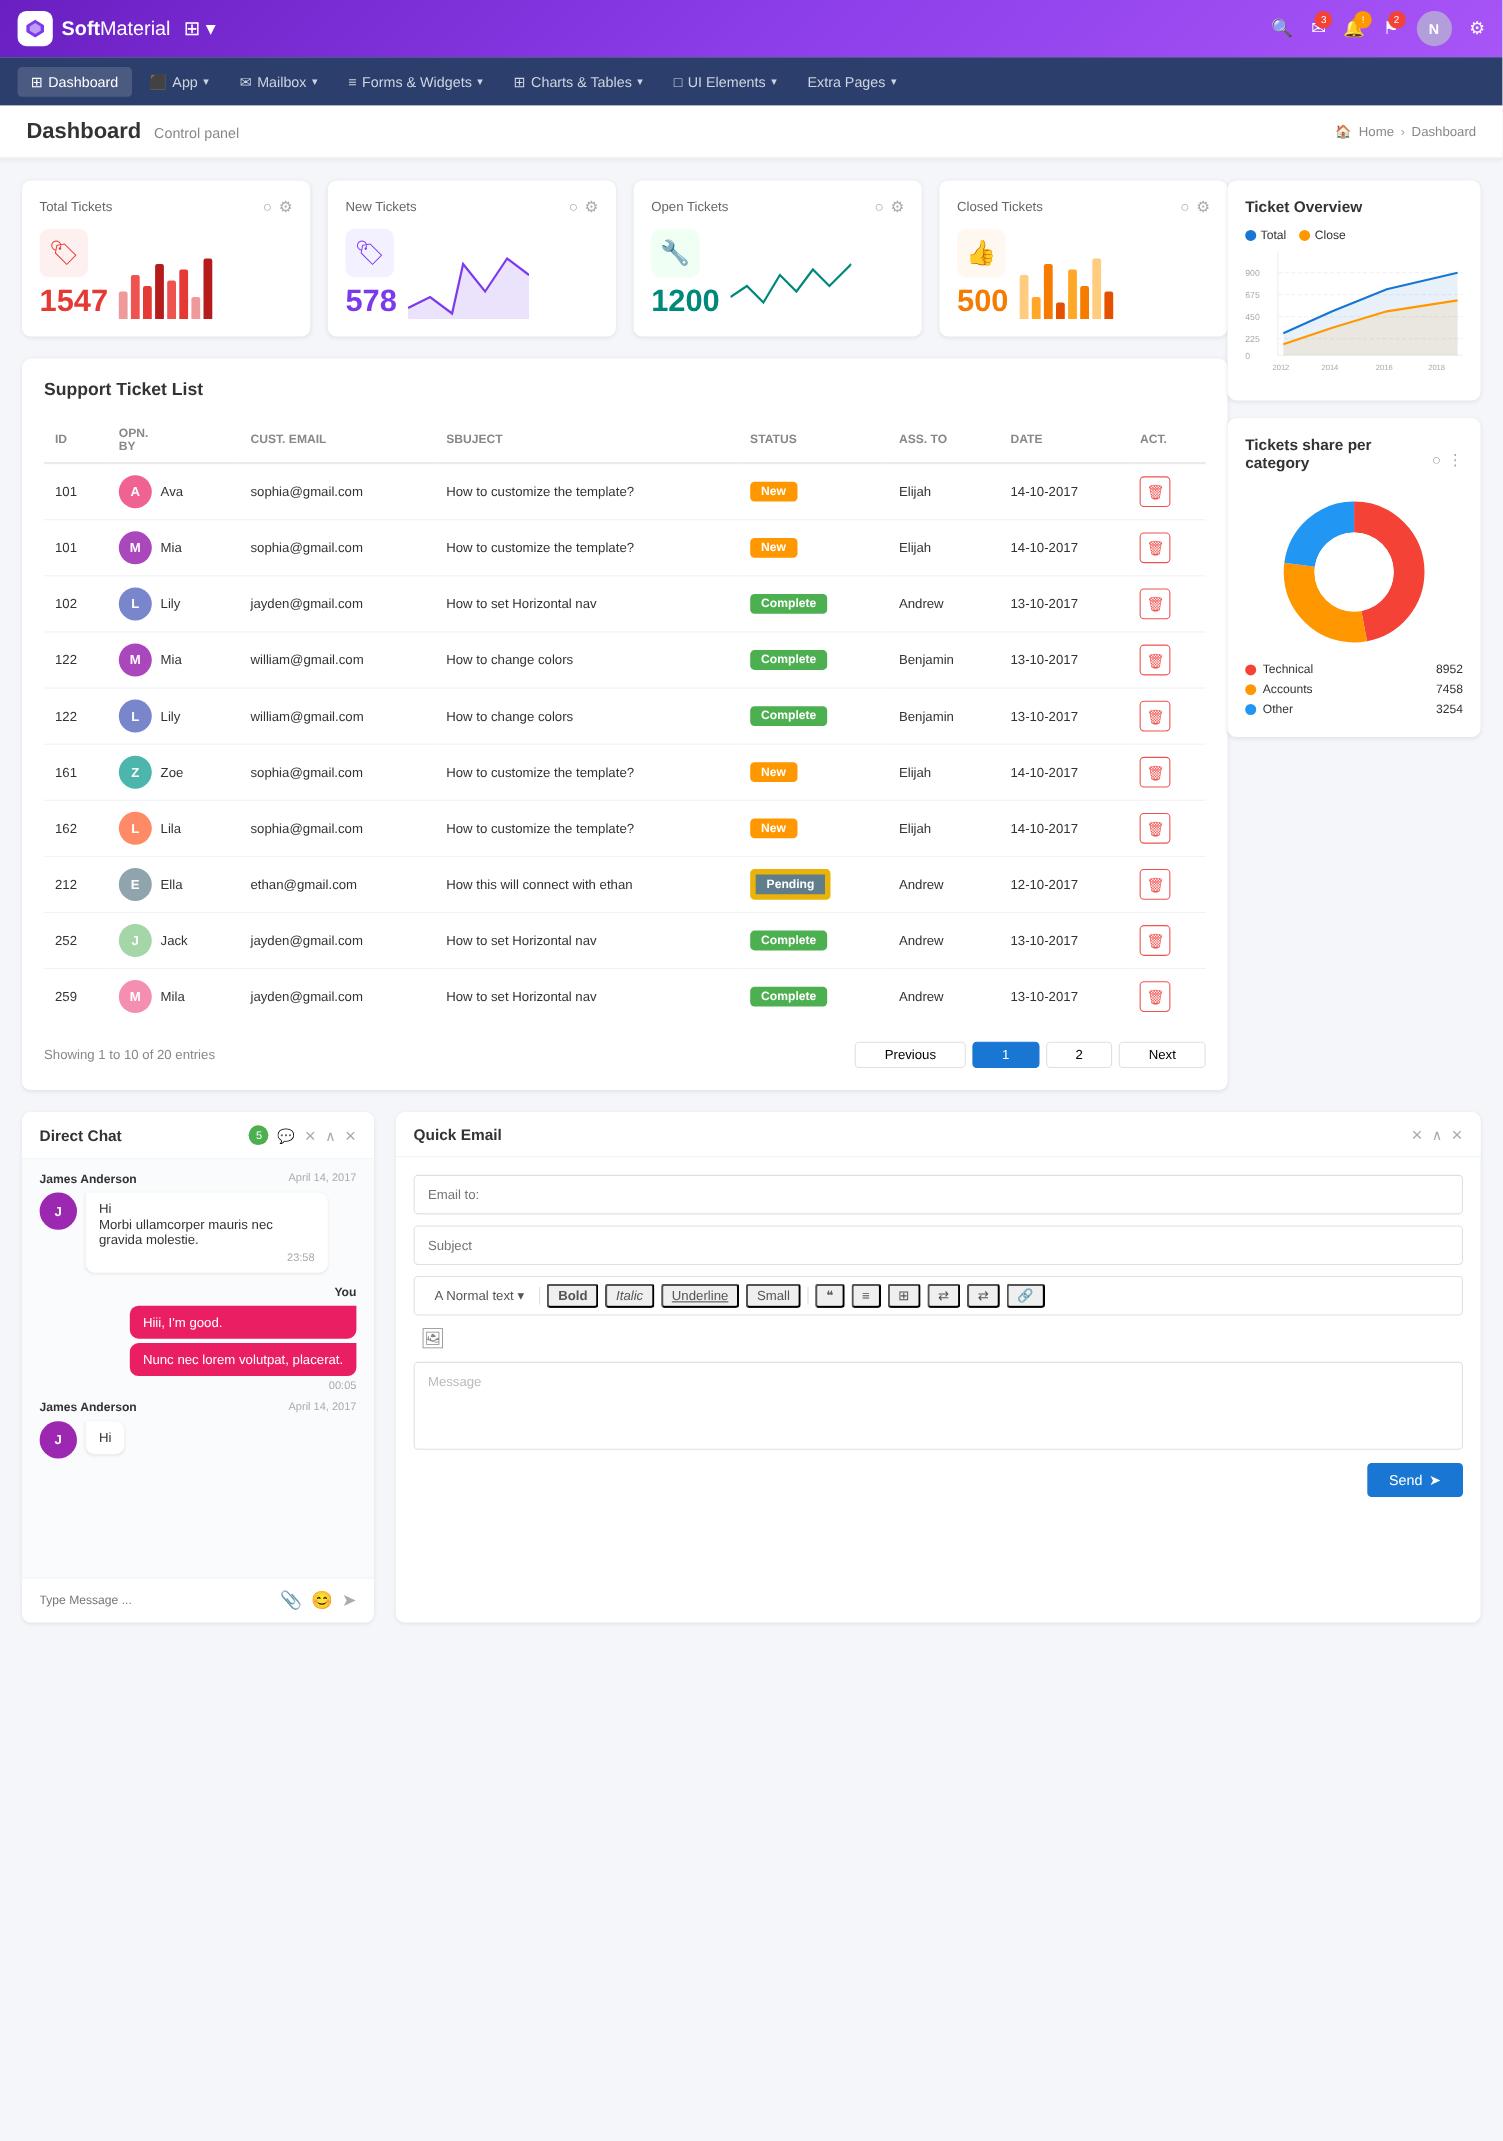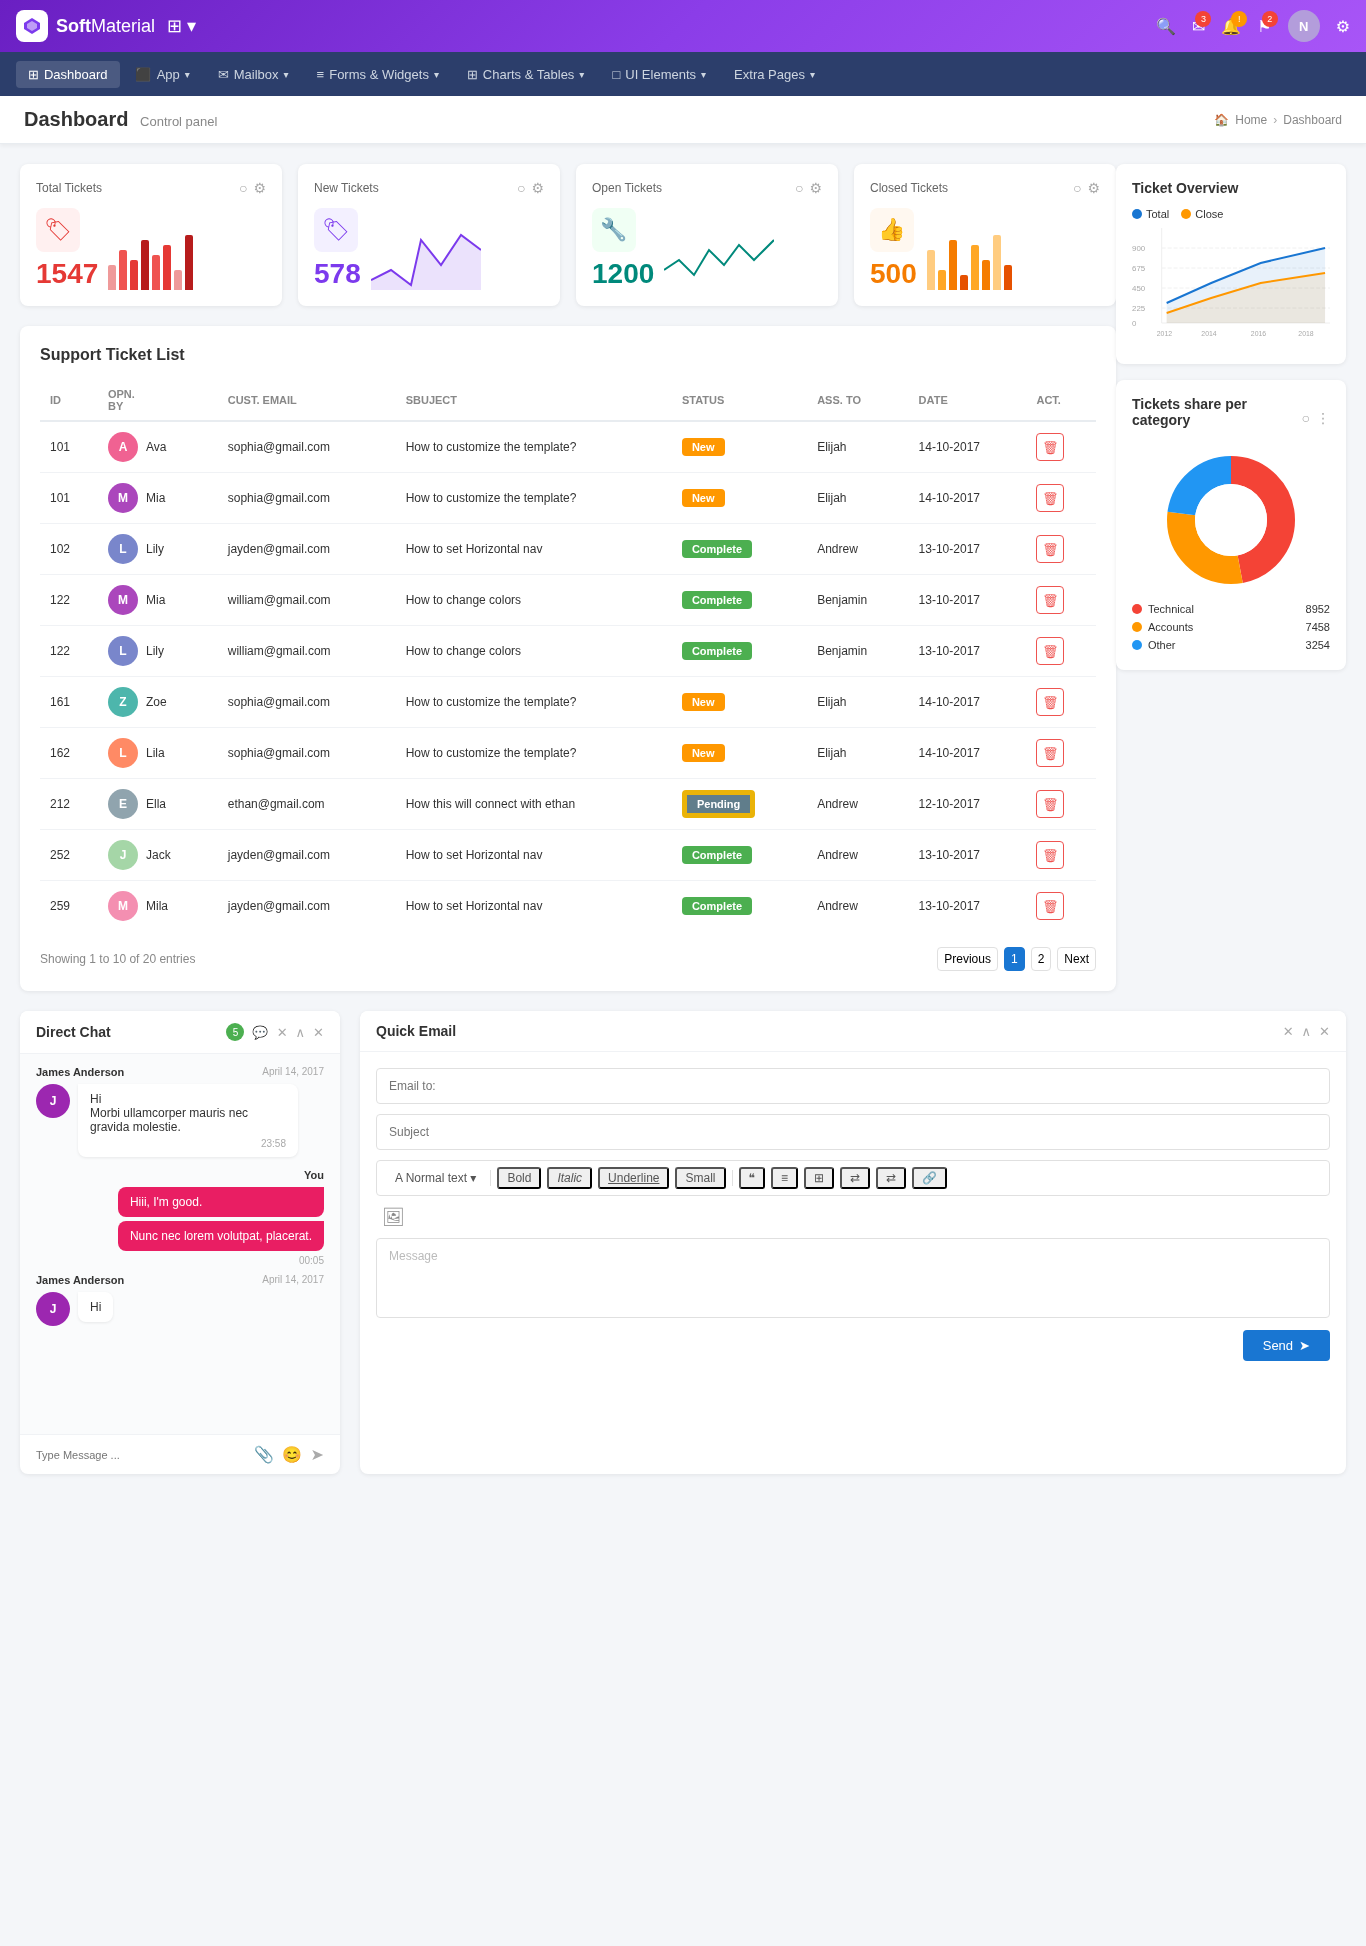--- a/index.html
+++ b/index.html
@@ -98,21 +98,21 @@
     .user-cell { display: flex; align-items: center; gap: 8px; }
     .user-avatar { width: 30px; height: 30px; border-radius: 50%; display: flex; align-items: center; justify-content: center; font-size: 12px; font-weight: 600; color: white; flex-shrink: 0; }
     .status-badge { padding: 3px 10px; border-radius: 4px; font-size: 11px; font-weight: 600; color: white; display: inline-block; }
     .status-new { background: #ff9800; }
     .status-complete { background: #4caf50; }
     .status-pending { background: #607d8b; color: white; border: 5px solid #eab308; }
     .delete-btn { width: 28px; height: 28px; border: 1px solid #ef5350; border-radius: 4px; display: flex; align-items: center; justify-content: center; cursor: pointer; color: #ef5350; font-size: 13px; background: white; }
     .pagination { display: flex; align-items: center; justify-content: space-between; margin-top: 16px; }
     .pagination-info { font-size: 12px; color: #888; }
     .pagination-btns { display: flex; gap: 6px; align-items: center; }
-    .page-btn { padding: 4px 6px; border: 1px solid #e0e0e0; border-radius: 4px; cursor: pointer; font-size: 12px; background: white; }
+    .page-btn { padding: 4px 26px; border: 1px solid #e0e0e0; border-radius: 4px; cursor: pointer; font-size: 12px; background: white; }
     .page-btn.active { background: #1976d2; color: white; border-color: #1976d2; }
 
     
     .ticket-overview-card, .category-card, .best-agent-card {
       background: white;
       border-radius: 8px;
       padding: 16px;
       box-shadow: 0 1px 4px rgba(0,0,0,0.08);
       margin-bottom: 16px;
     }
@@ -809,21 +809,21 @@
         <span style="cursor:pointer;">∧</span>
         <span style="cursor:pointer;">✕</span>
       </div>
     </div>
     <div class="email-body">
       <input type="text" class="email-field" placeholder="Email to:" style="">
       <input type="text" class="email-field" placeholder="Subject" style="">
       <div class="email-toolbar">
         <span class="toolbar-btn">A Normal text ▾</span>
         <div class="toolbar-sep"></div>
-        <button class="toolbar-btn" style="font-weight:400;">Bold</button>
+        <button class="toolbar-btn" style="font-weight:700;">Bold</button>
         <button class="toolbar-btn" style="font-style:italic;">Italic</button>
         <button class="toolbar-btn" style="text-decoration:underline;">Underline</button>
         <button class="toolbar-btn">Small</button>
         <div class="toolbar-sep"></div>
         <button class="toolbar-btn">❝</button>
         <button class="toolbar-btn">≡</button>
         <button class="toolbar-btn">⊞</button>
         <button class="toolbar-btn">⇄</button>
         <button class="toolbar-btn">⇄</button>
         <button class="toolbar-btn">🔗</button>

